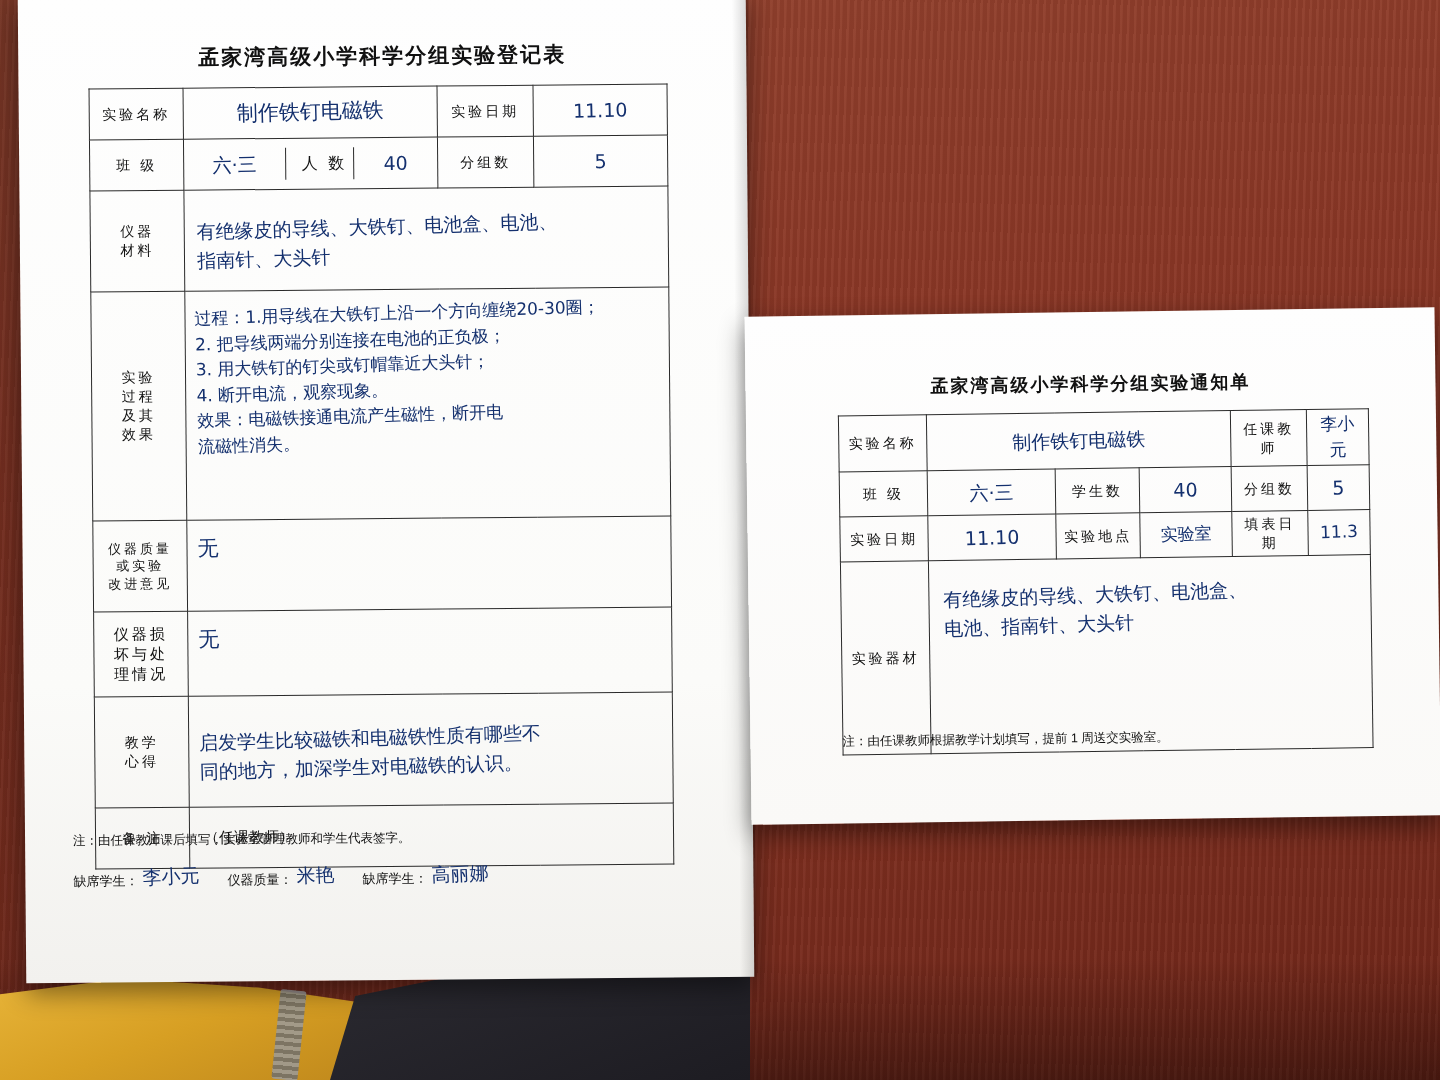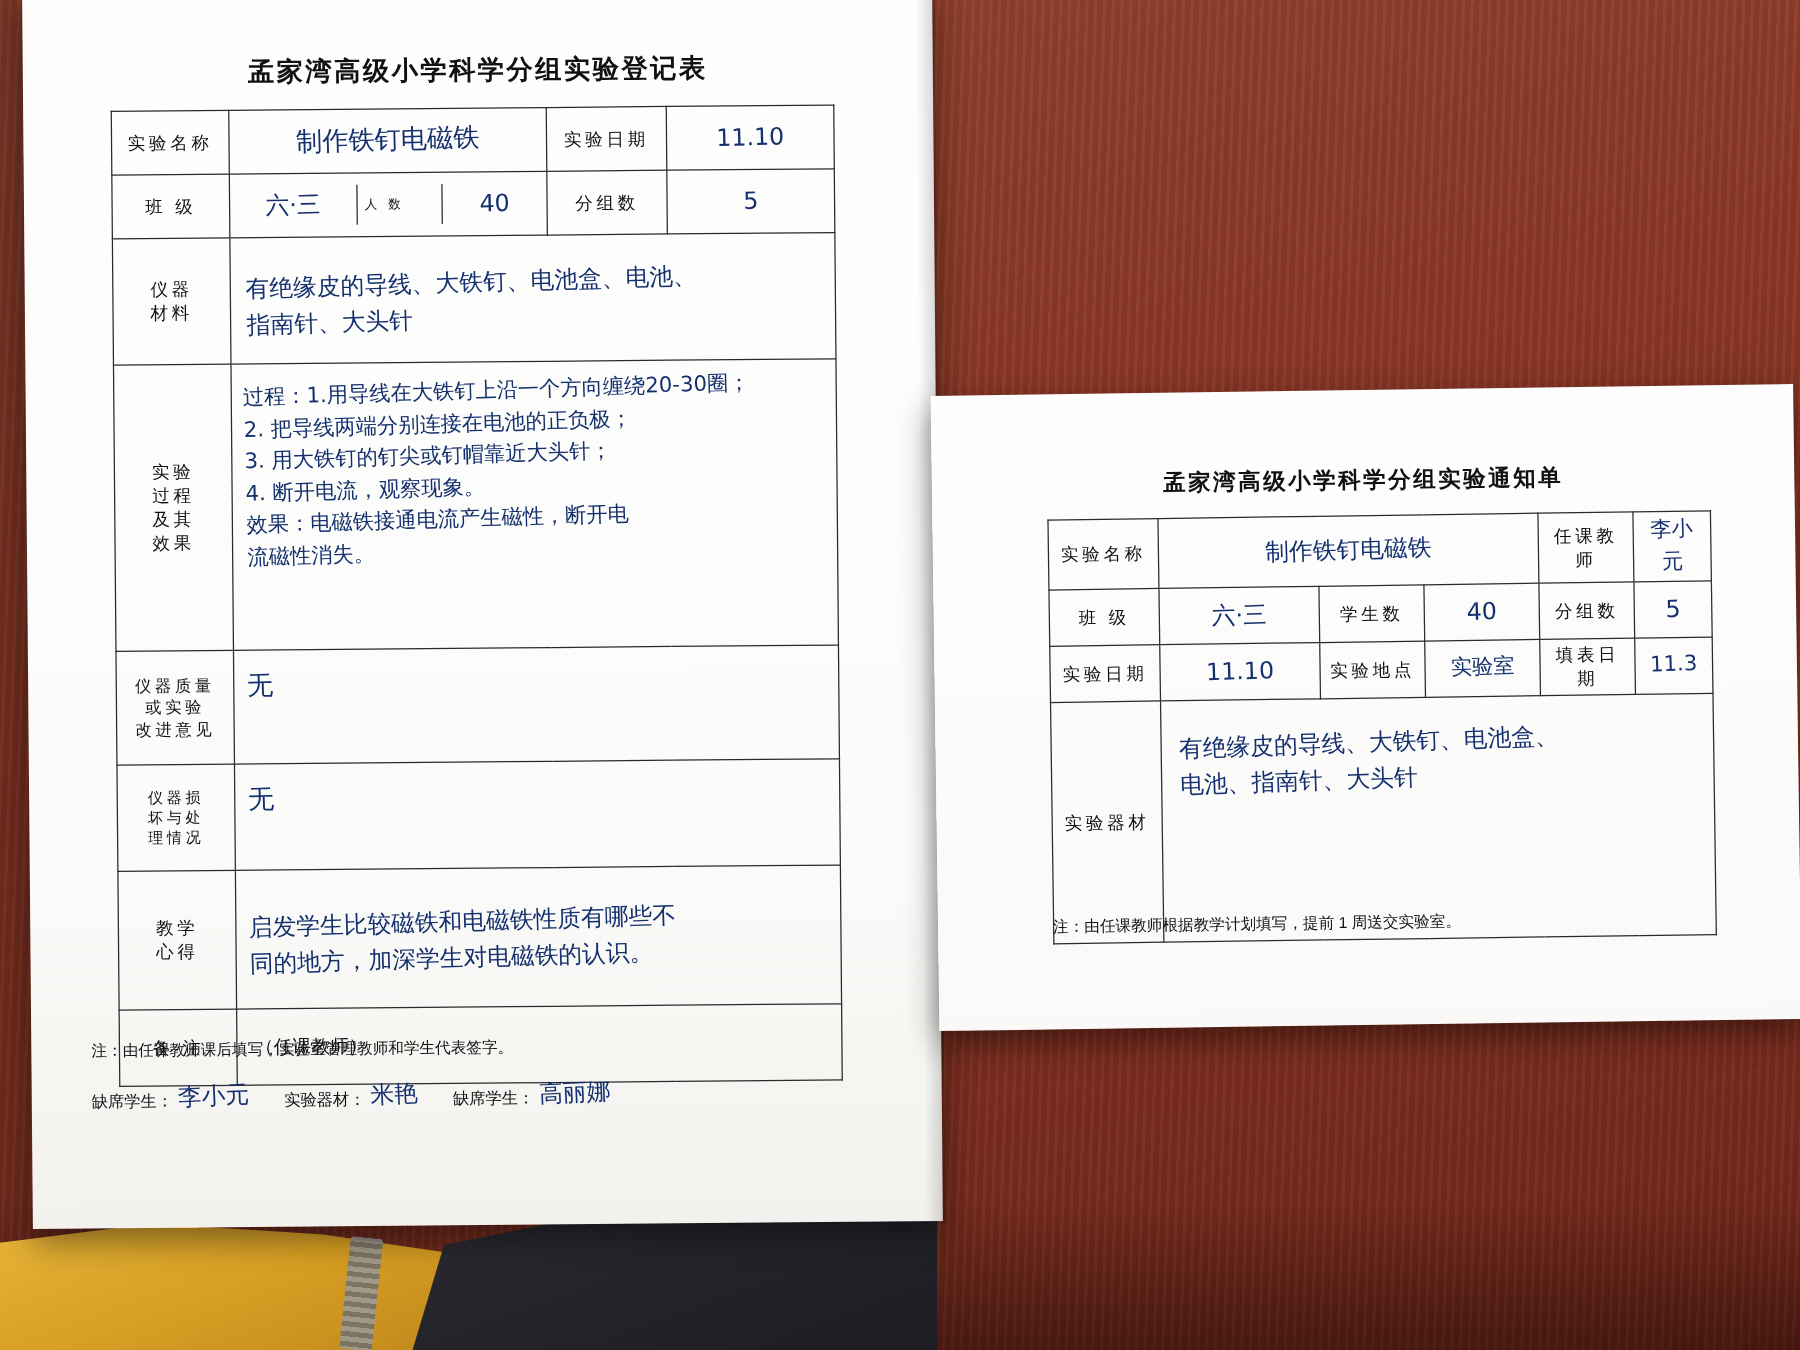--- a/index.html
+++ b/index.html
@@ -146,21 +146,21 @@
 
       <tr>
         <td class="lbl" style="height:46px">班 级</td>
         <td style="padding:0">
           <table style="width:100%;border-collapse:collapse;">
             <tbody>
                   <tr>
               <td style="border:none;border-right:1px solid #2a2a2a;width:40%;text-align:center">
                       <span class="hand c">六·三</span>
                     </td>
-              <td style="border:none;border-right:1px solid #2a2a2a;width:27%;text-align:left;font-size:10px;letter-spacing:3px">人 数</td>
+              <td style="border:none;border-right:1px solid #2a2a2a;width:27%;text-align:right;font-size:16px;letter-spacing:3px">人 数</td>
               <td style="border:none;text-align:center">
                       <span class="hand c">40</span>
                     </td>
             </tr>
           </tbody>
               </table>
         </td>
         <td class="lbl">分组数</td>
         <td>
               <span class="hand c">5</span>
@@ -194,21 +194,21 @@
       <tr>
         <td class="lbl" style="height:86px;font-size:13px">仪器质量
 或实验
 改进意见</td>
         <td colspan="3" style="padding-left:10px;vertical-align:top;padding-top:8px">
               <span class="hand lg">无</span>
             </td>
       </tr>
 
       <tr>
-        <td class="lbl" style="height:80px;font-size:12px">仪器损
+        <td class="lbl" style="height:80px;font-size:15px">仪器损
 坏与处
 理情况</td>
         <td colspan="3" style="padding-left:10px;vertical-align:top;padding-top:8px">
               <span class="hand lg">无</span>
             </td>
       </tr>
 
       <tr>
         <td class="lbl" style="height:106px">教学
 心得</td>
@@ -226,21 +226,21 @@
       </table>
 
     <div class="note" style="position:absolute;left:48px;top:836px;">注：由任课教师课后填写，实验室管理教师和学生代表签字。</div>
 
     <div class="sig-row" style="position:absolute;left:48px;top:868px;width:640px;">
       <div class="pair">
         <span>缺席学生：</span>
         <span class="sig-name">李小元</span>
       </div>
       <div class="pair">
-        <span>实验器材：</span>
+        <span>仪器质量：</span>
         <span class="sig-name">米艳</span>
       </div>
       <div class="pair">
         <span>缺席学生：</span>
         <span class="sig-name">高丽娜</span>
       </div>
     </div>
   </div>
 </div>
 

